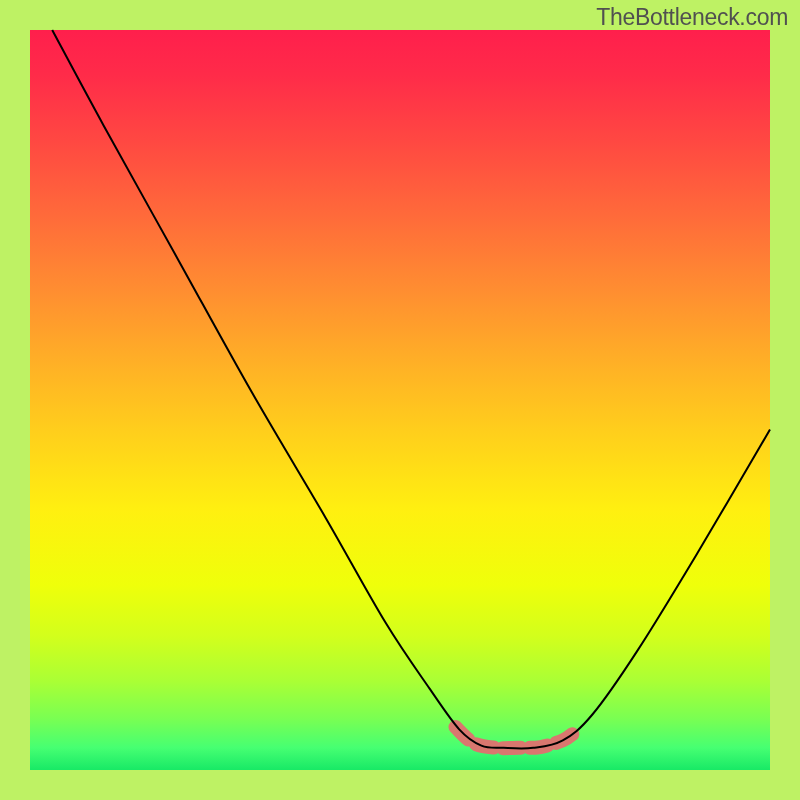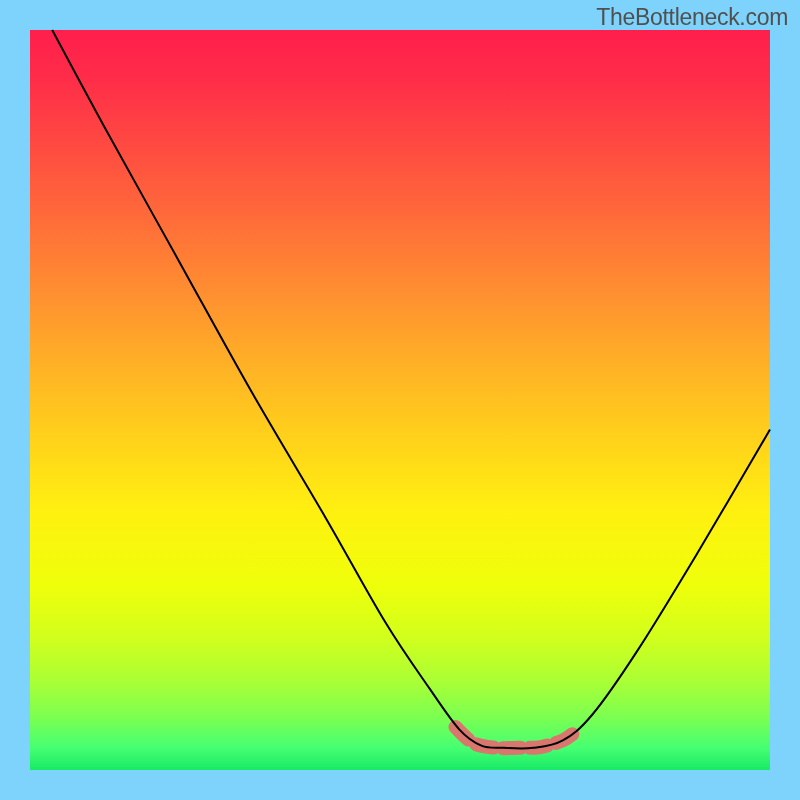--- a/index.html
+++ b/index.html
@@ -8,21 +8,21 @@
     width: 800px;
     height: 800px;
     background: #000;
     font-family: Arial, Helvetica, sans-serif;
     overflow: hidden;
   }
   .container {
     position: relative;
     width: 800px;
     height: 800px;
-    background: #7dd3fc;
+    background: #bef264;
   }
   .attribution {
     position: absolute;
     top: 4px;
     right: 12px;
     color: #505050;
     font-size: 23px;
     font-weight: 500;
     letter-spacing: -0.3px;
     z-index: 10;

